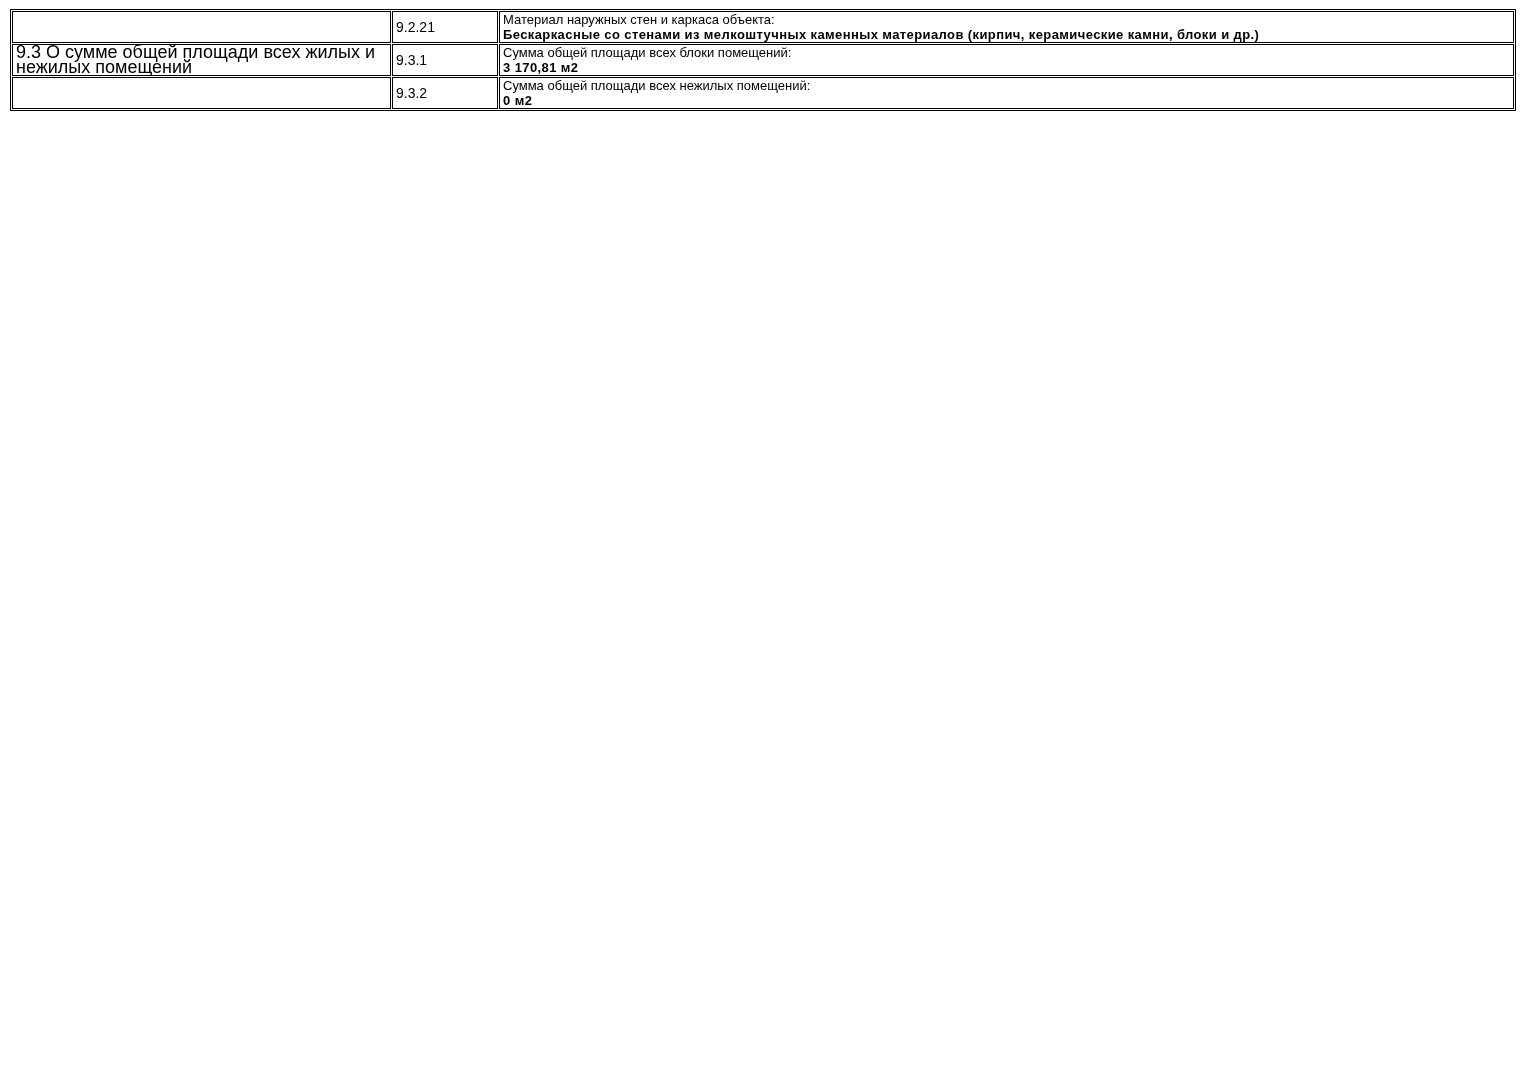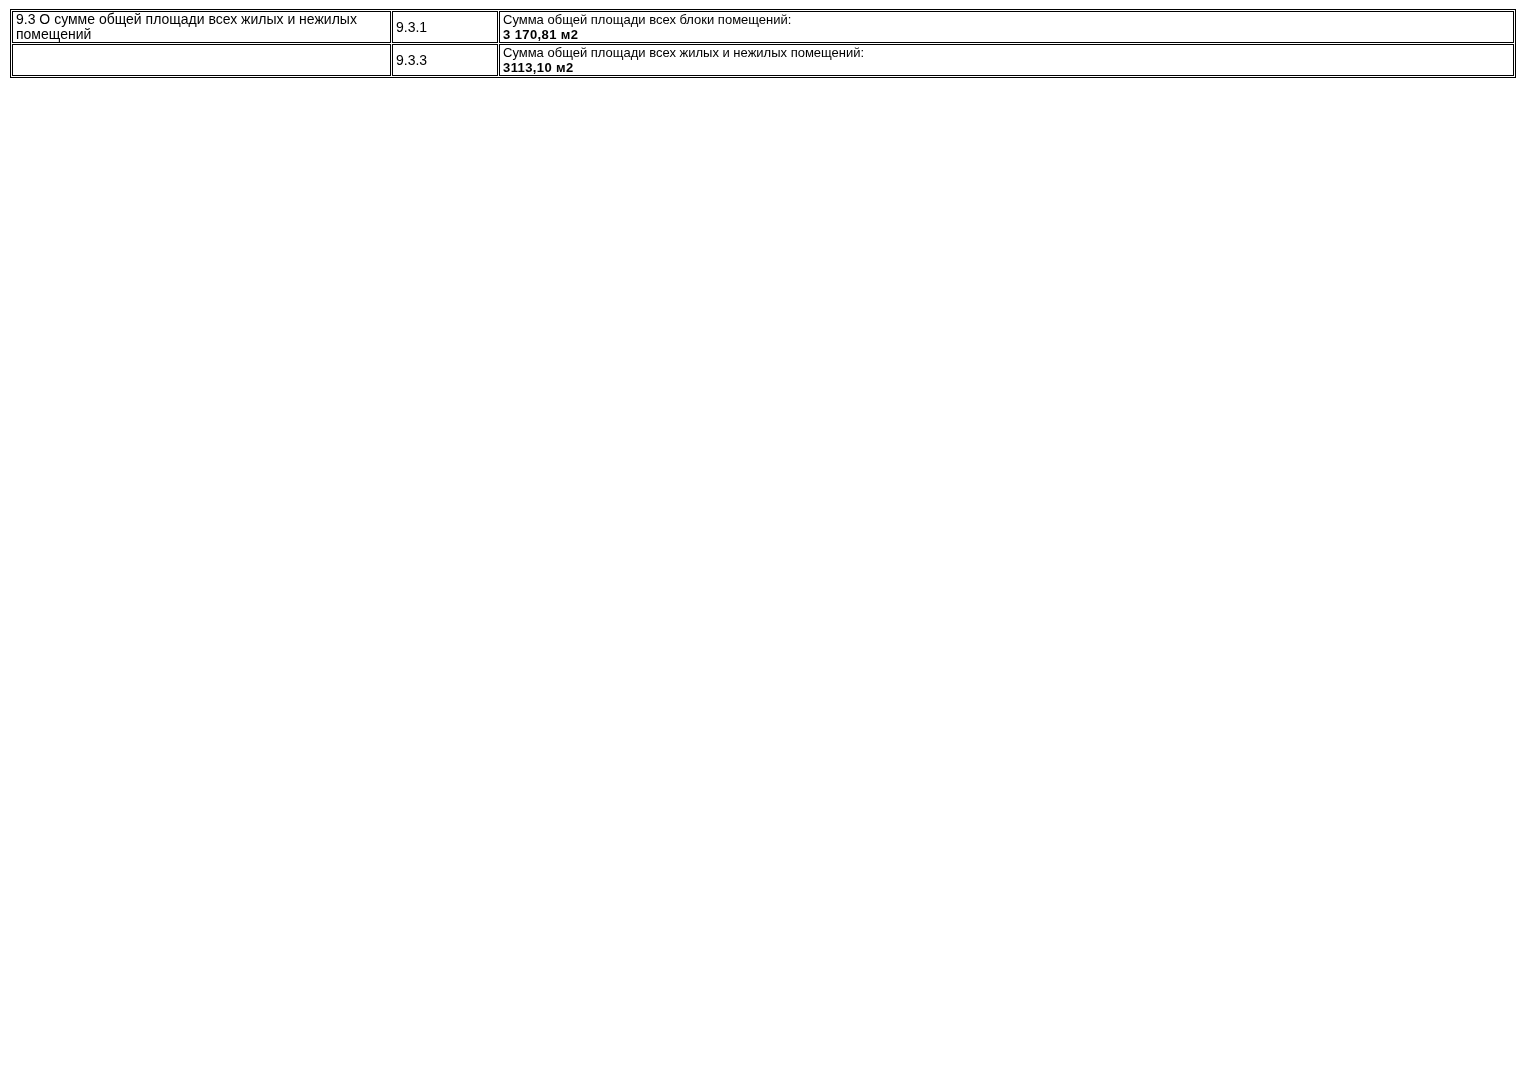--- a/index.html
+++ b/index.html
@@ -32,21 +32,21 @@
   table.decl td {
     border: 1px solid #000000;
     padding: 0 3px;
     height: 30px;
     background: #ffffff;
     overflow: hidden;
   }
   td.col-section {
     width: 371px;
     vertical-align: top;
-    font-size: 14px;
+    font-size: 18px;
     line-height: 15px;
     padding-top: 1px;
   }
   td.col-number {
     width: 98px;
     vertical-align: middle;
     font-size: 14px;
   }
   td.col-details {
     vertical-align: top;
@@ -63,45 +63,57 @@
     font-weight: bold;
     letter-spacing: 0.4px;
   }
 </style>
 </head>
 <body>
 
 <div class="page">
   <table class="decl">
     <tbody>
+  <tr>
+    <td class="col-section">
+      <span></span>
+    </td>
+    <td class="col-number">
+      <span>9.2.21</span>
+    </td>
+    <td class="col-details">
+      <div class="field-label">Материал наружных стен и каркаса объекта:</div>
+      <div class="field-value">Бескаркасные со стенами из мелкоштучных каменных материалов (кирпич, керамические камни, блоки и др.)</div>
+    </td>
+  </tr>
 
 
 
 
   <tr>
     <td class="col-section">
       <span>9.3 О сумме общей площади всех жилых и нежилых помещений</span>
     </td>
     <td class="col-number">
       <span>9.3.1</span>
     </td>
     <td class="col-details">
       <div class="field-label">Сумма общей площади всех блоки помещений:</div>
       <div class="field-value">3 170,81 м2</div>
     </td>
   </tr>
 
-
   <tr>
     <td class="col-section">
       <span></span>
     </td>
     <td class="col-number">
-      <span>9.3.3</span>
+      <span>9.3.2</span>
     </td>
     <td class="col-details">
-      <div class="field-label">Сумма общей площади всех жилых и нежилых помещений:</div>
-      <div class="field-value">3113,10 м2</div>
+      <div class="field-label">Сумма общей площади всех нежилых помещений:</div>
+      <div class="field-value">0 м2</div>
     </td>
   </tr>
+
 </tbody>
   </table>
 </div>
 
 </body></html>

